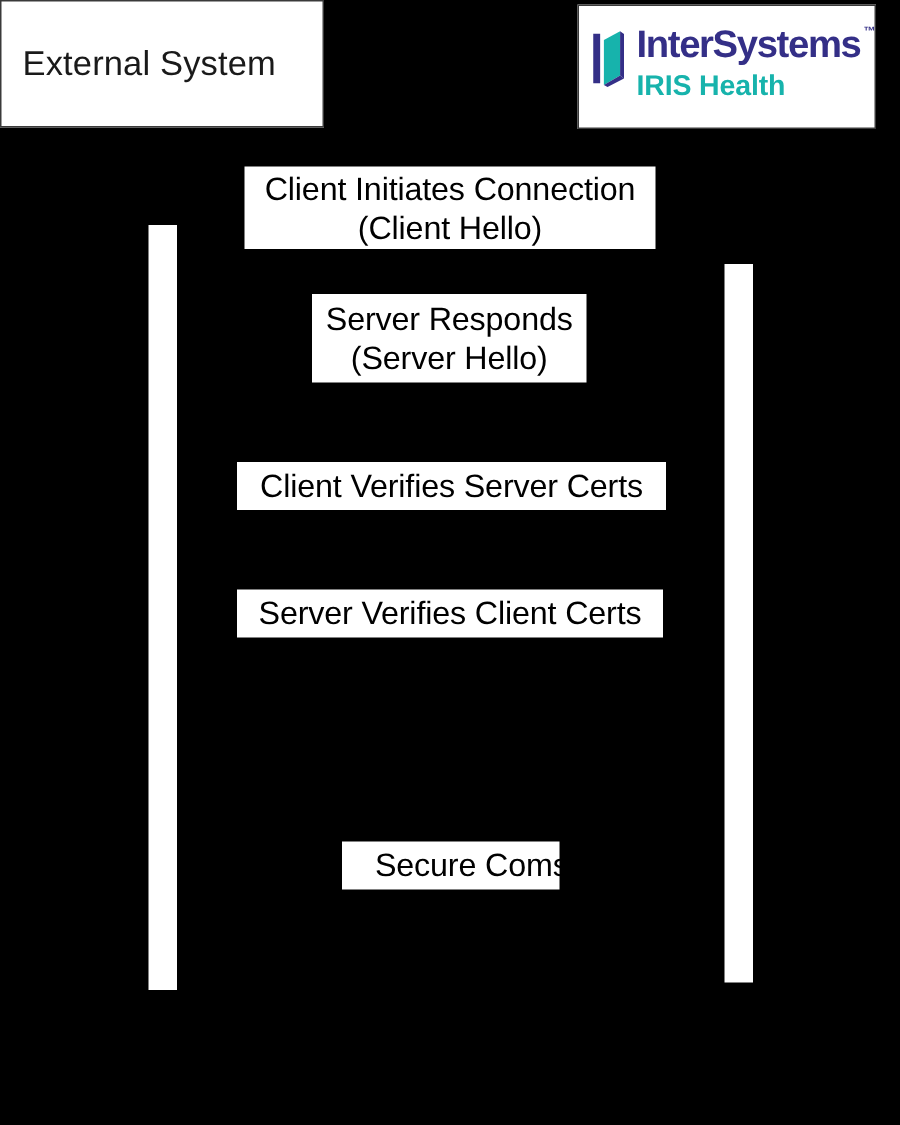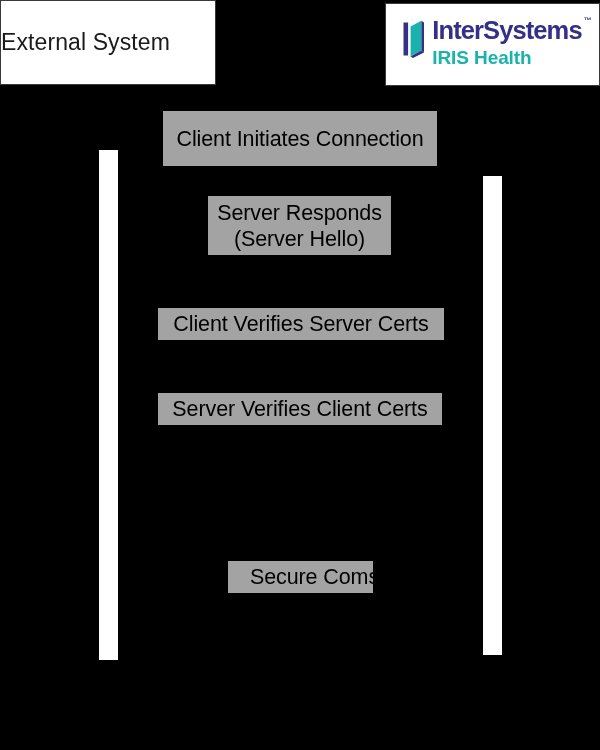--- a/index.html
+++ b/index.html
@@ -28,33 +28,34 @@
     border: 1px solid #3a3a3a;
     display: flex;
     align-items: center;
   }
 
   #actor-external {
     left: 0px;
     top: 0px;
     width: 216px;
     height: 85px;
+    padding-left: 14px;
   }
   #actor-external .actor-label {
     font-size: 23px;
     color: #1a1a1a;
     line-height: 1.1;
     letter-spacing: 0.1px;
     white-space: nowrap;
   }
 
   #actor-iris {
     left: 385px;
     top: 3px;
-    width: 215px;
+    width: 199px;
     height: 83px;
     justify-content: center;
   }
 
   
   .logo {
     display: flex;
     align-items: flex-start;
     gap: 7px;
     transform: translateY(-2px);
@@ -113,21 +114,21 @@
   #lifeline-iris {
     left: 483px;
     top: 176px;
     width: 19px;
     height: 479px;
   }
 
   
   .step-box {
     position: absolute;
-    background: #a3a3a3;
+    background: #ffffff;
     color: #000000;
     display: flex;
     flex-direction: column;
     align-items: center;
     justify-content: center;
     box-sizing: border-box;
     font-size: 21.5px;
     line-height: 26px;
     white-space: nowrap;
     letter-spacing: -0.1px;
@@ -169,20 +170,21 @@
         <div class="logo-tagline">IRIS Health</div>
       </div>
     </div>
   </div>
 
   <div class="lifeline" id="lifeline-external"></div>
   <div class="lifeline" id="lifeline-iris"></div>
 
   <div class="step-box" id="step-0">
     <span class="step-line">Client Initiates Connection</span>
+    <span class="step-line">(Client Hello)</span>
   </div>
 
   <div class="step-box" id="step-2">
     <span class="step-line">Client Verifies Server Certs</span>
   </div>
 
   <div class="step-box" id="step-1">
     <span class="step-line">Server Responds</span>
     <span class="step-line">(Server Hello)</span>
   </div>

